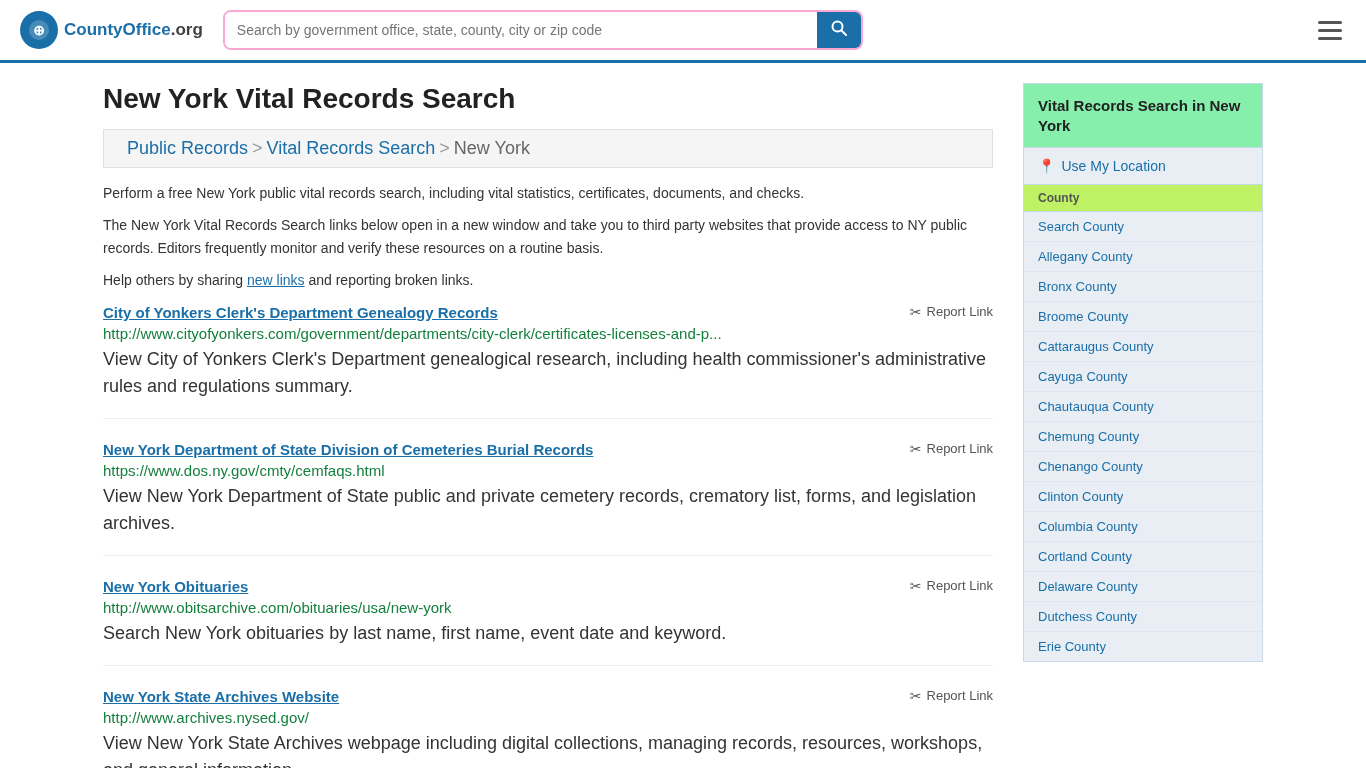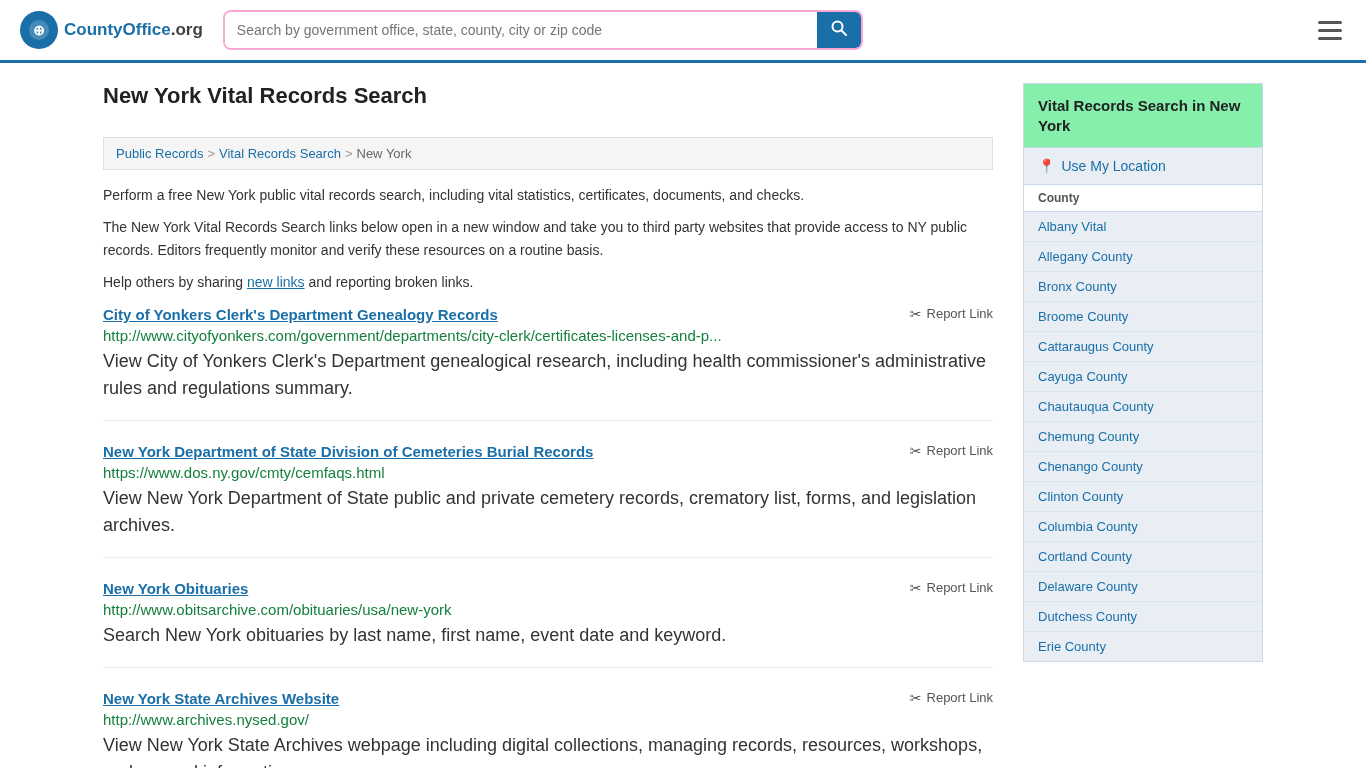--- a/index.html
+++ b/index.html
@@ -89,31 +89,31 @@
       padding: 20px 20px;
       gap: 30px;
     }
 
     
     #content {
       flex: 1;
       min-width: 0;
     }
     #page-title {
-      font-size: 22px;
+      font-size: 28px;
       font-weight: bold;
       color: #222;
-      margin-bottom: 28px;
+      margin-bottom: 14px;
     }
     #breadcrumb {
-      font-size: 13px;
+      font-size: 18px;
       color: #666;
       margin-bottom: 14px;
       background: #f5f5f5;
-      padding: 8px 12px;
+      padding: 8px 23px;
       border: 1px solid #e0e0e0;
       display: flex;
       align-items: center;
       gap: 4px;
     }
     #breadcrumb a { color: #1a6fa8; text-decoration: none; }
     #breadcrumb .sep { color: #999; }
     #description { margin-bottom: 12px; line-height: 1.6; color: #333; font-size: 14px; }
     #description p { margin-bottom: 10px; }
     #description a { color: #1a6fa8; text-decoration: underline; }
@@ -189,21 +189,21 @@
       text-decoration: none;
       border-bottom: 1px solid #dde6ef;
       cursor: pointer;
     }
     .sidebar-item:last-child { border-bottom: none; }
     .county-header {
       padding: 6px 14px;
       font-size: 12px;
       font-weight: bold;
       color: #555;
-      background: #ffffff;
+      background: #bef264;
       border-bottom: 1px solid #c9d9e8;
     }
   </style>
 </head>
 <body>
 
 <div id="header">
   <div id="logo-area">
     <div id="logo-icon">
       <svg width="22" height="22" viewBox="0 0 22 22" fill="none">
@@ -314,21 +314,21 @@
 
   <div id="sidebar">
     <div id="sidebar-box">
       <div id="sidebar-title">Vital Records Search in New York</div>
       <a id="sidebar-use-location" href="#">
         <span style="font-size:14px;">📍</span>
         <span>Use My Location</span>
       </a>
       <div id="sidebar-counties">
           <div class="county-header">County</div>
-          <a href="#" class="sidebar-item">Albany Vital</a>
+          <a href="#" class="sidebar-item">Search County</a>
           <a href="#" class="sidebar-item">Allegany County</a>
           <a href="#" class="sidebar-item">Bronx County</a>
           <a href="#" class="sidebar-item">Broome County</a>
           <a href="#" class="sidebar-item">Cattaraugus County</a>
           <a href="#" class="sidebar-item">Cayuga County</a>
           <a href="#" class="sidebar-item">Chautauqua County</a>
           <a href="#" class="sidebar-item">Chemung County</a>
           <a href="#" class="sidebar-item">Chenango County</a>
           <a href="#" class="sidebar-item">Clinton County</a>
           <a href="#" class="sidebar-item">Columbia County</a>

